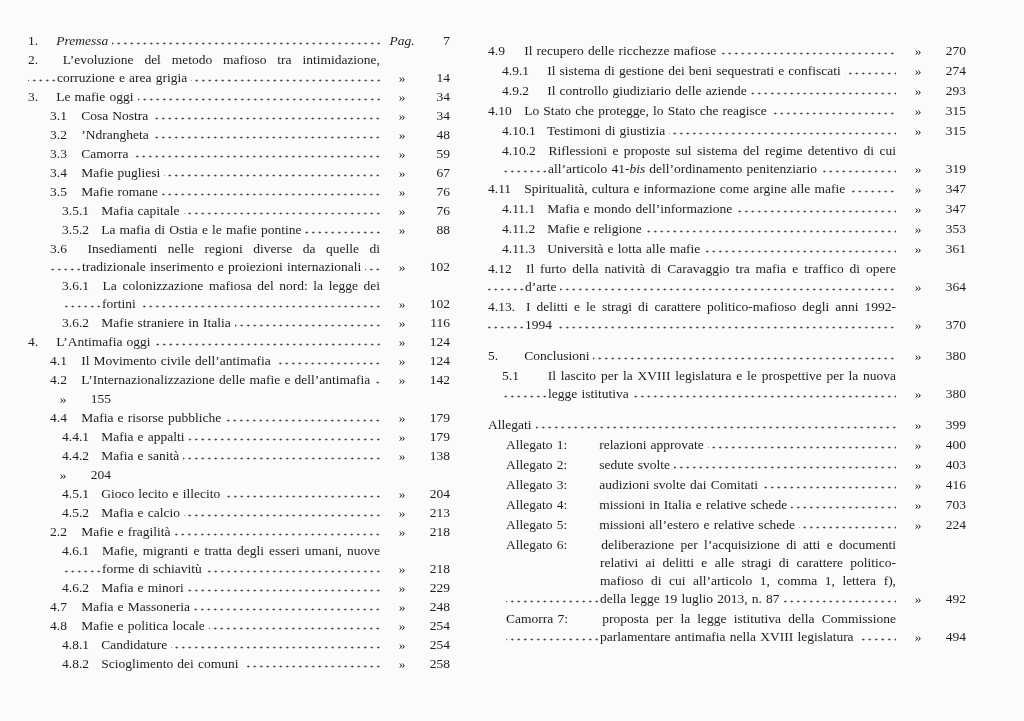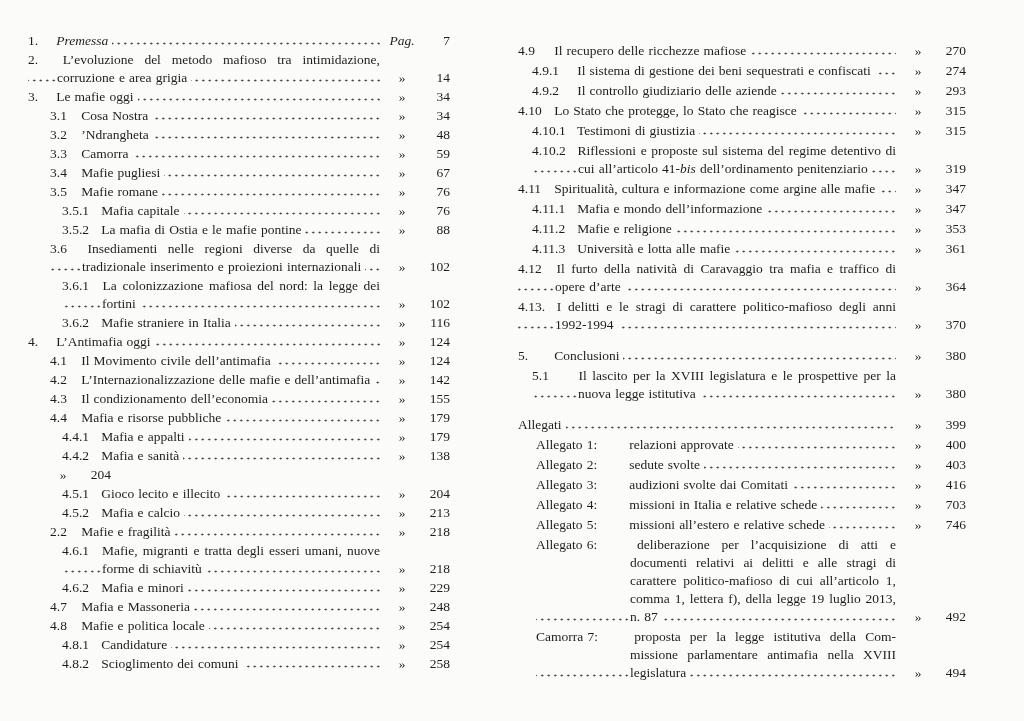--- a/index.html
+++ b/index.html
@@ -11,21 +11,21 @@
   body{
     background:var(--paper);
     color:var(--ink);
     font-family:"Liberation Serif","DejaVu Serif",serif;
     font-size:13.5px;
     line-height:18px;
   }
   .page{
     display:flex;
     padding:26px 58px 0 28px;
-    gap:68px;
+    gap:38px;
     height:100%;
   }
   .col{flex:1;}
   .col-left{flex:none;width:422px;padding-top:6px;}
   .col-right{padding-top:16px;}
 
   .entry{
     display:flex;
     align-items:flex-end;
     padding-left:var(--pad,0px);
@@ -152,21 +152,20 @@
         <div class="txt"><span class="mask"><span class="num">4.1</span> Il Movimento civile dell’antimafia</span></div>
         <div class="mark">»</div>
         <div class="page-num">124</div>
       </div>
       <div class="entry l2">
         <div class="txt"><span class="mask"><span class="num">4.2</span> L’Internazionalizzazione delle mafie e dell’antima­fia</span></div>
         <div class="mark">»</div>
         <div class="page-num">142</div>
       </div>
       <div class="entry l2">
-        <div class="txt"><span class="mask"><span class="num">4.3</span> Il condizionamento dell’economia</span></div>
         <div class="mark">»</div>
         <div class="page-num">155</div>
       </div>
       <div class="entry l2">
         <div class="txt"><span class="mask"><span class="num">4.4</span> Mafia e risorse pubbliche</span></div>
         <div class="mark">»</div>
         <div class="page-num">179</div>
       </div>
       <div class="entry l3">
         <div class="txt"><span class="mask"><span class="num">4.4.1</span> Mafia e appalti</span></div>
@@ -320,21 +319,21 @@
         <div class="page-num">416</div>
       </div>
       <div class="entry ai">
         <div class="txt"><span class="mask"><span class="num">Allegato 4:</span> missioni in Italia e relative schede</span></div>
         <div class="mark">»</div>
         <div class="page-num">703</div>
       </div>
       <div class="entry ai">
         <div class="txt"><span class="mask"><span class="num">Allegato 5:</span> missioni all’estero e relative schede</span></div>
         <div class="mark">»</div>
-        <div class="page-num">746</div>
+        <div class="page-num">224</div>
       </div>
       <div class="entry ai">
         <div class="txt"><span class="mask"><span class="num">Allegato 6:</span> deliberazione per l’acquisizione di atti e documenti relativi ai delitti e alle stragi di carattere politico-mafioso di cui all’articolo 1, comma 1, lettera f), della legge 19 luglio 2013, n. 87</span></div>
         <div class="mark">»</div>
         <div class="page-num">492</div>
       </div>
       <div class="entry ai">
         <div class="txt"><span class="mask"><span class="num">Camorra 7:</span> proposta per la legge istitutiva della Com­missione parlamentare antimafia nella XVIII legislatura</span></div>
         <div class="mark">»</div>
         <div class="page-num">494</div>

